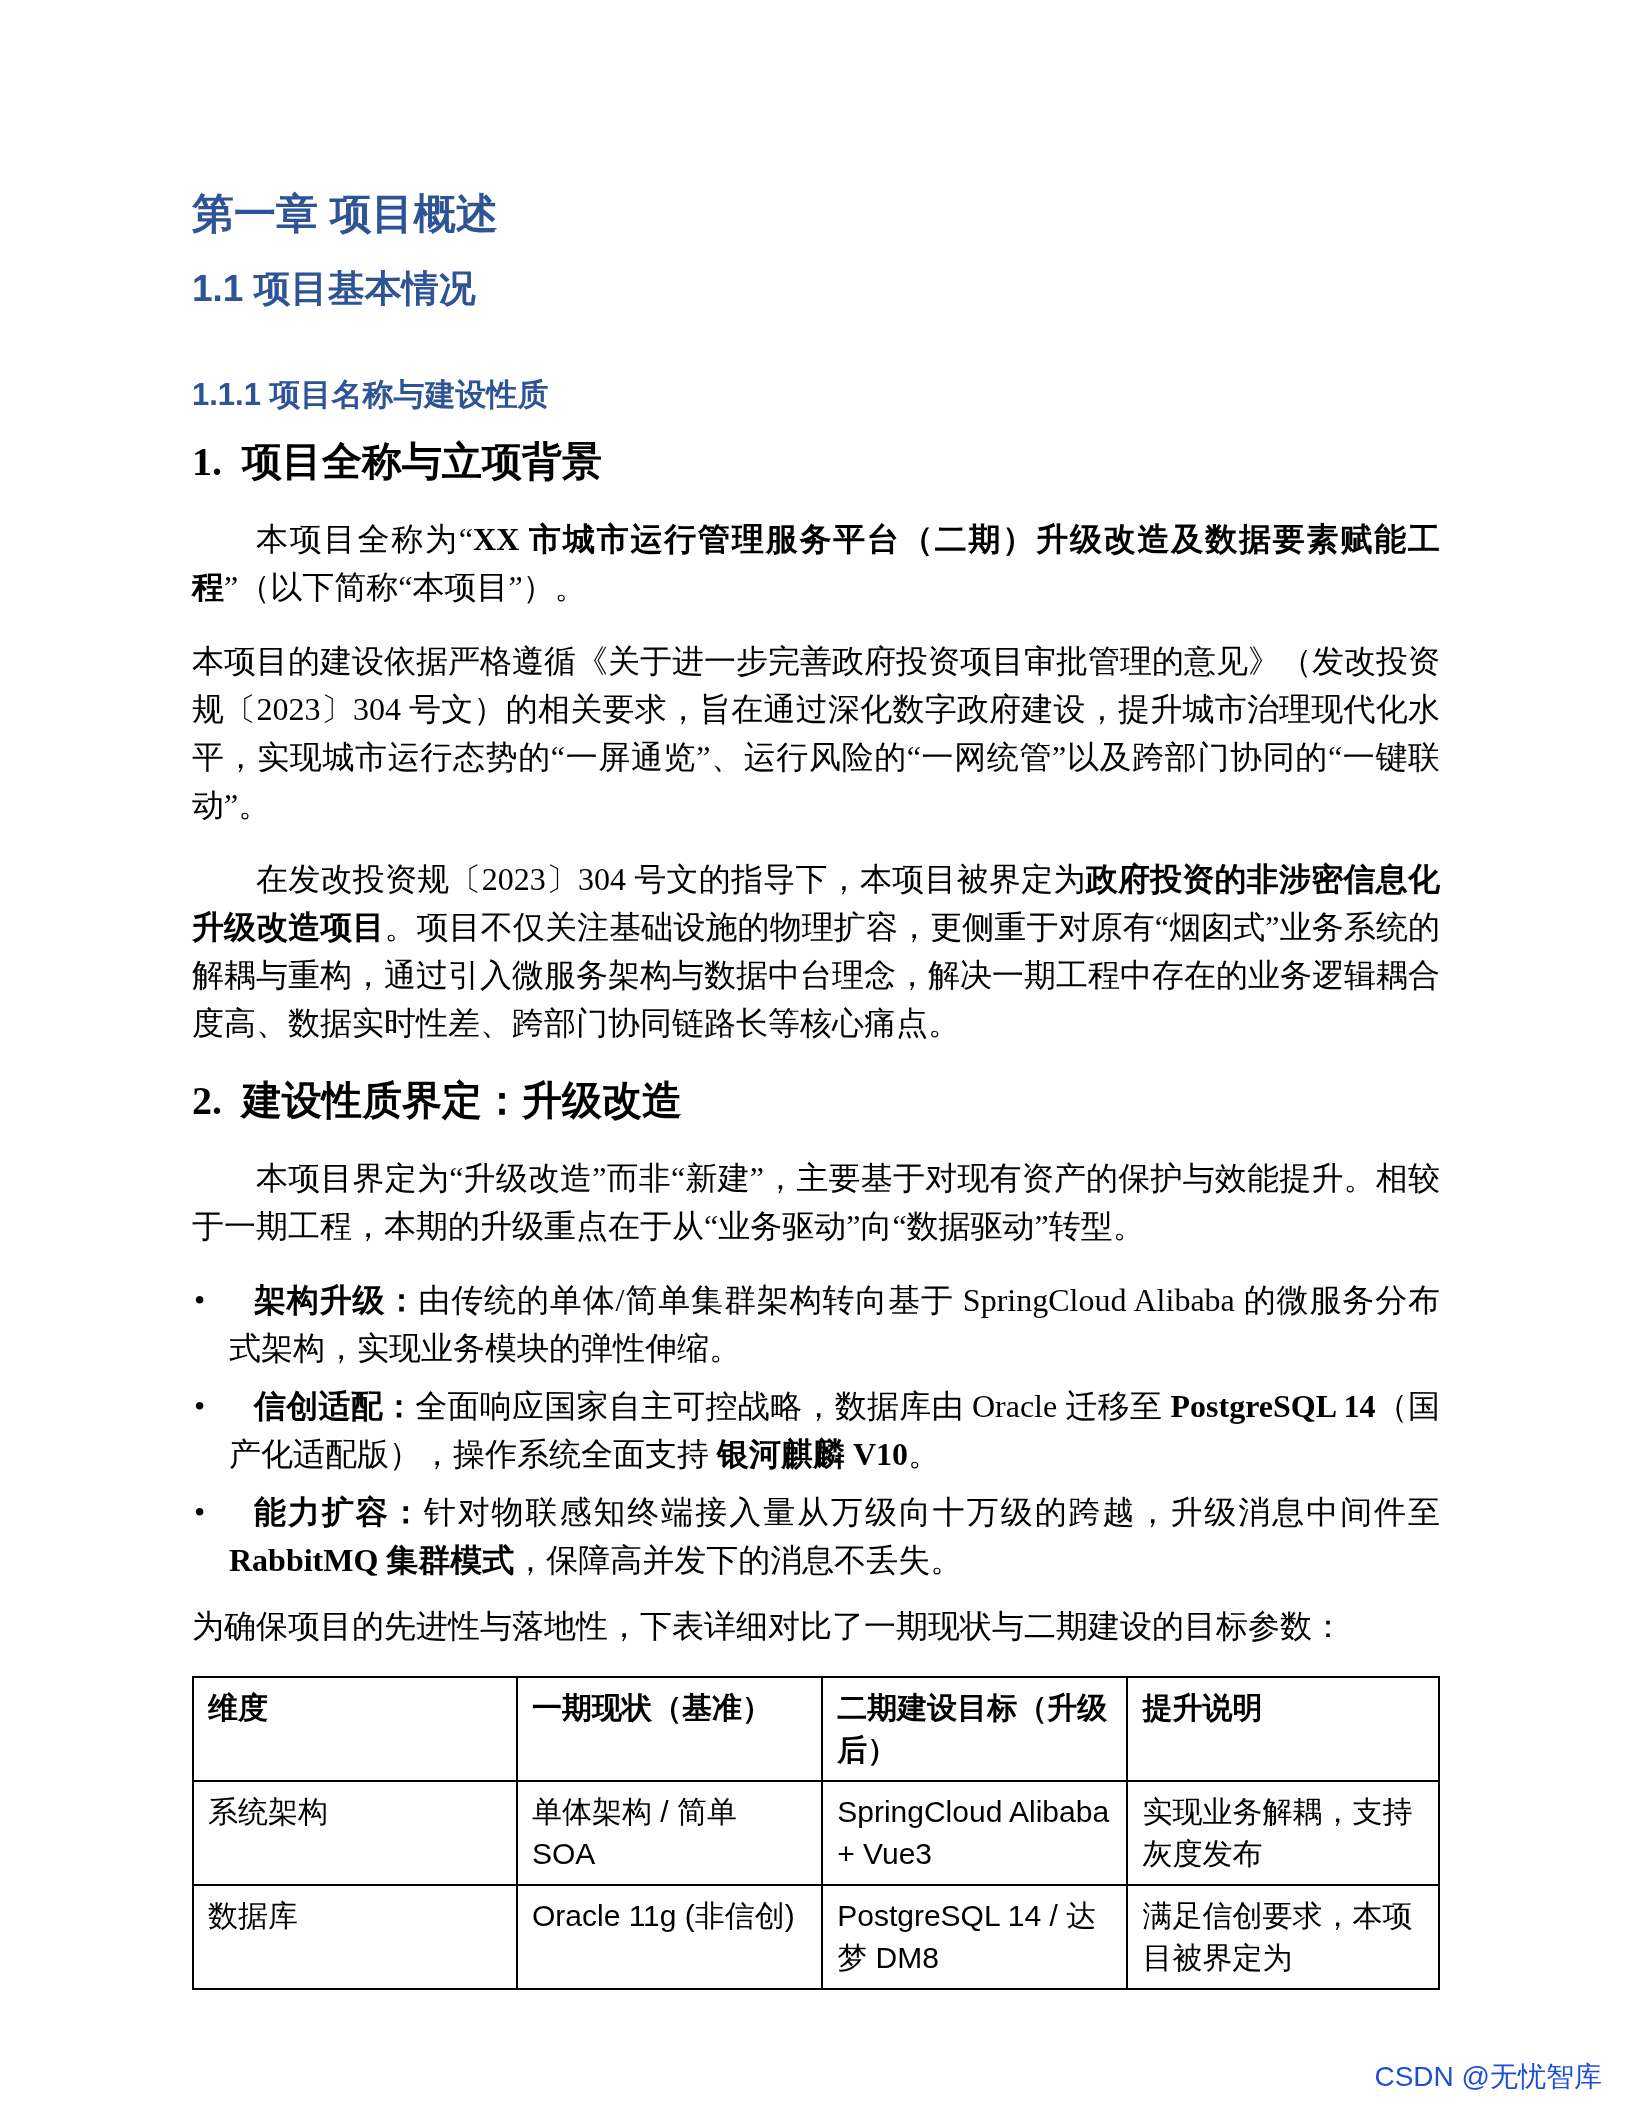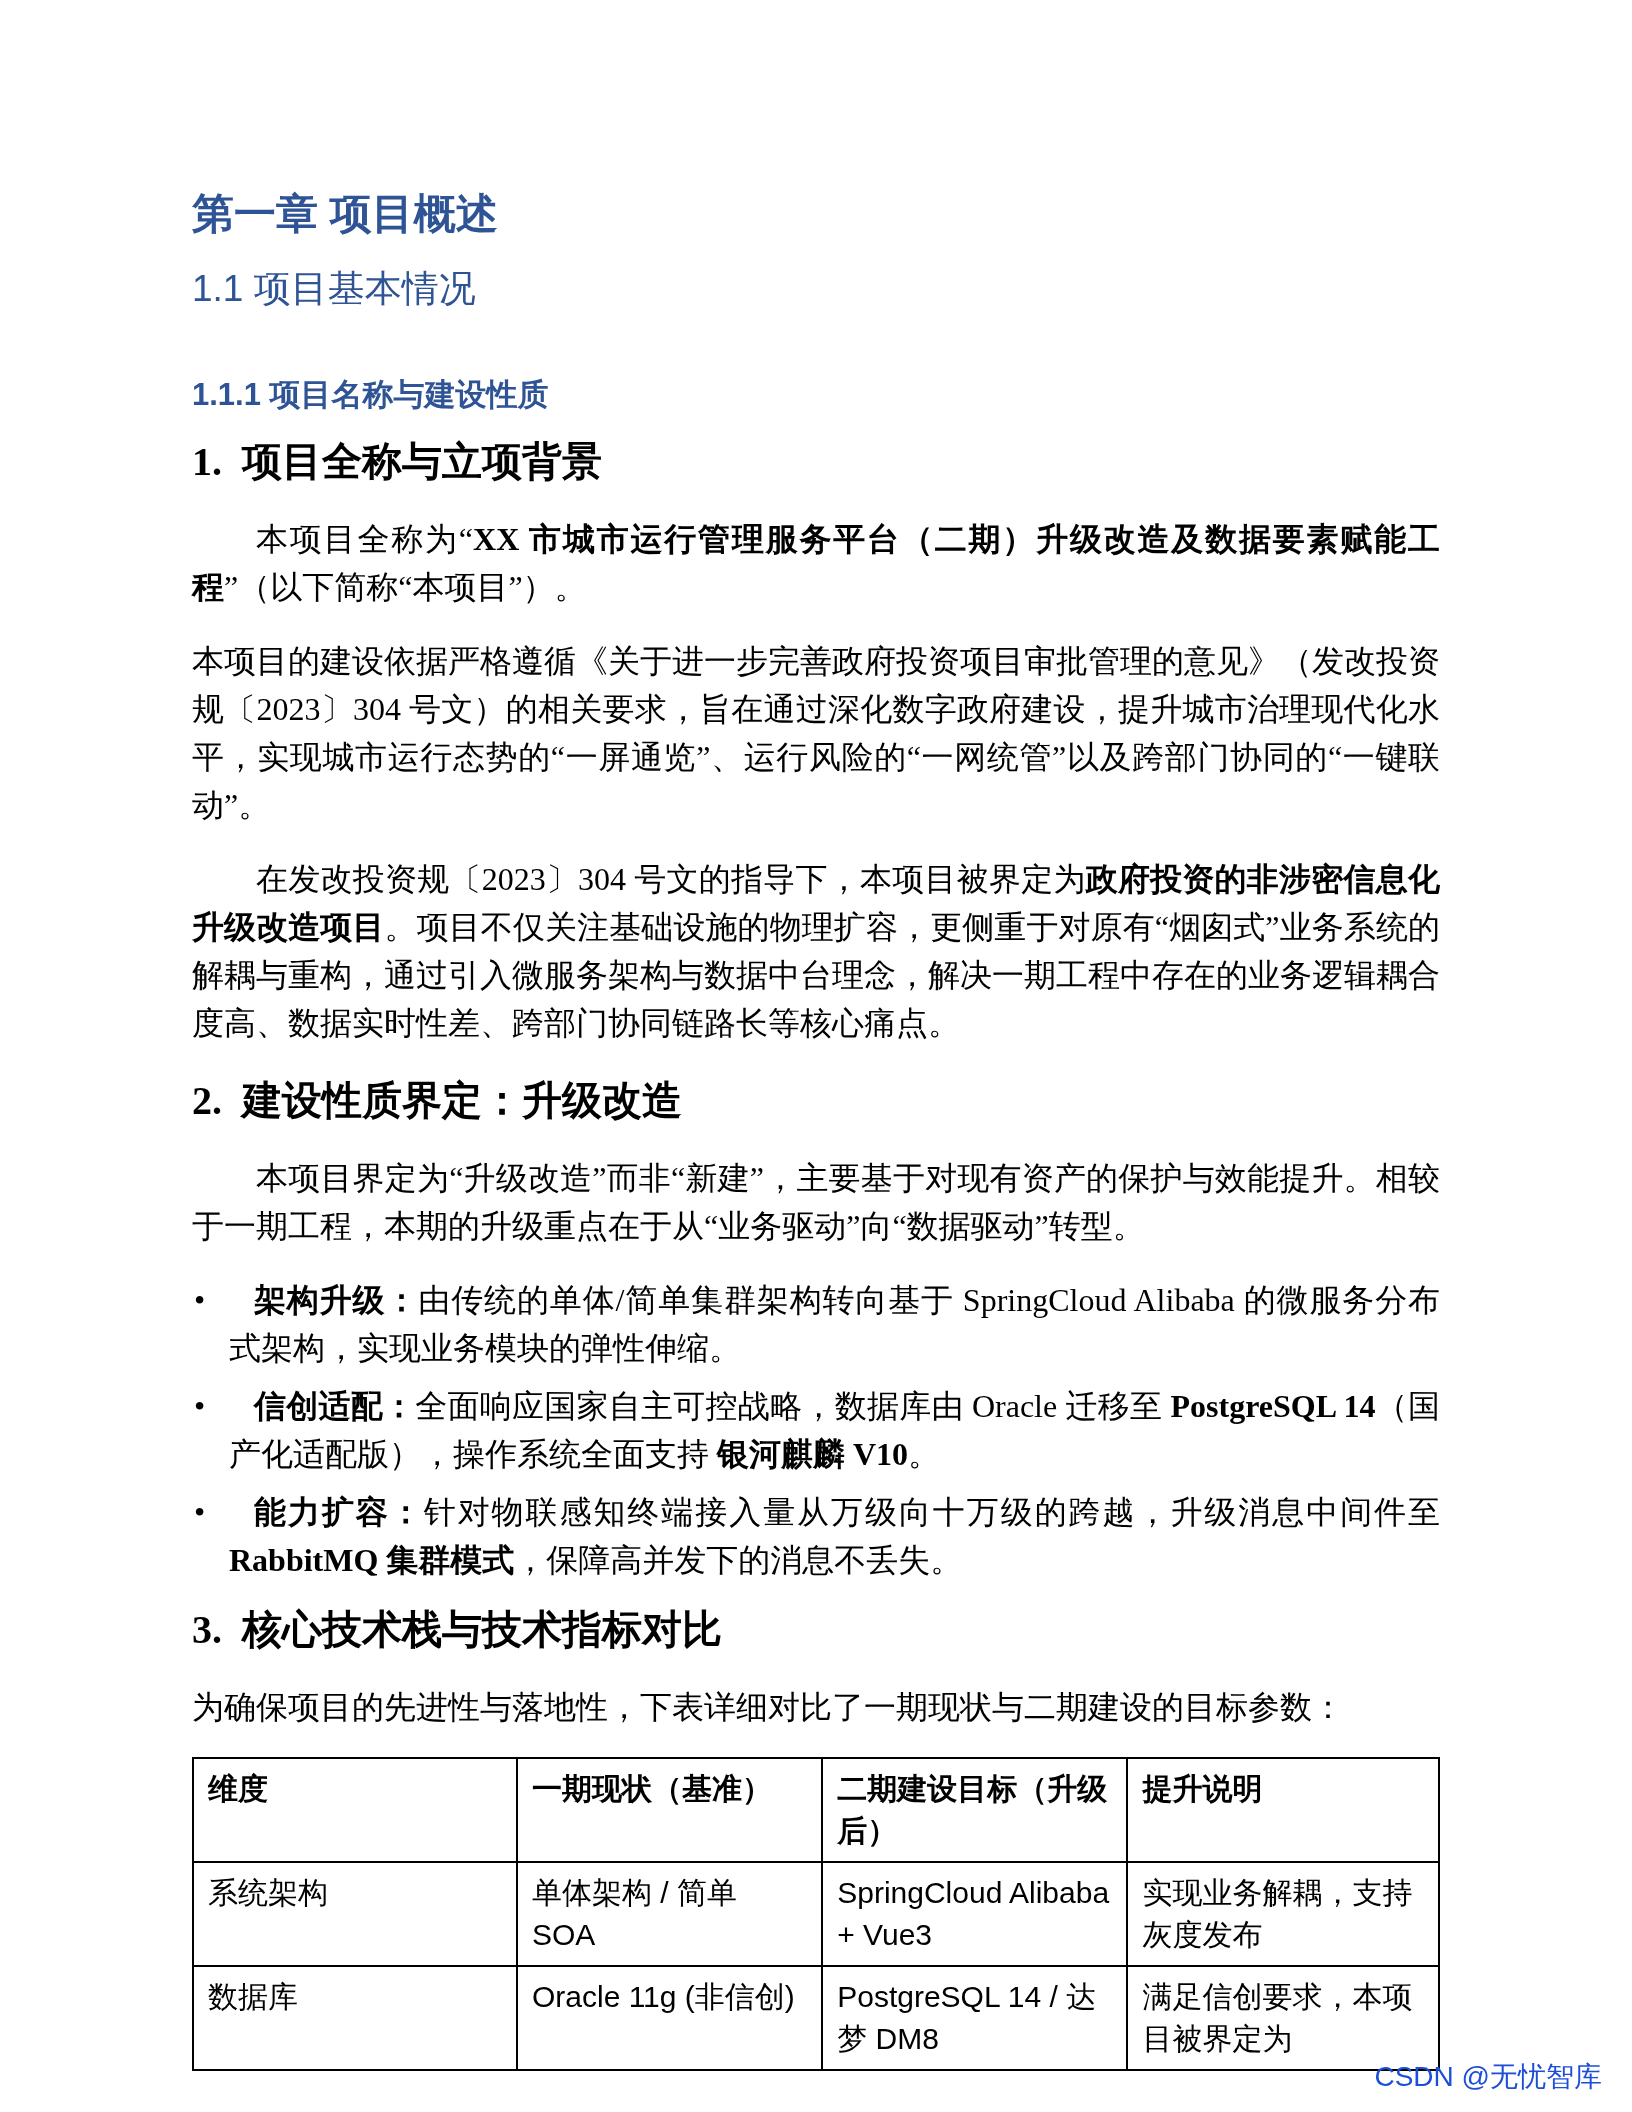--- a/index.html
+++ b/index.html
@@ -16,21 +16,21 @@
     padding: 186px 192px 0 192px;
     overflow: hidden;
   }
   .h1 {
     font-family: "Liberation Sans", "DejaVu Sans", sans-serif;
     color: #2F5496; font-size: 42px; font-weight: 700;
     margin: 0 0 22px 0;
   }
   .h2 {
     font-family: "Liberation Sans", "DejaVu Sans", sans-serif;
-    color: #2F5496; font-size: 37px; font-weight: 400;
+    color: #2F5496; font-size: 37px; font-weight: 700;
     margin: 7px 0 60px 0;
   }
   .h3 {
     font-family: "Liberation Sans", "DejaVu Sans", sans-serif;
     color: #2F5496; font-size: 31px; font-weight: 700;
     margin: 0 0 14px 0;
   }
   .sec-title {
     font-size: 40px; font-weight: 700;
     margin: 18px 0 26px 0;
@@ -123,23 +123,20 @@
       <span class="b">架构升级：</span><span>由传统的单体/简单集群架构转向基于 SpringCloud Alibaba 的微服务分布式架构，实现业务模块的弹性伸缩。</span>
     </li>
     <li>
       <span class="b">信创适配：</span><span>全面响应国家自主可控战略，数据库由 Oracle 迁移至 </span><span class="b">PostgreSQL 14</span><span>（国产化适配版），操作系统全面支持 </span><span class="b">银河麒麟 V10</span><span>。</span>
     </li>
     <li>
       <span class="b">能力扩容：</span><span>针对物联感知终端接入量从万级向十万级的跨越，升级消息中间件至 </span><span class="b">RabbitMQ 集群模式</span><span>，保障高并发下的消息不丢失。</span>
     </li>
   </ul>
 
-  <div class="sec-title">
-    <span class="num">3.</span><span>核心技术栈与技术指标对比</span>
-  </div>
 
   <p class="body">为确保项目的先进性与落地性，下表详细对比了一期现状与二期建设的目标参数：</p>
 
   <table class="spec">
     <colgroup>
       <col style="width:26%">
       <col style="width:24.5%">
       <col style="width:24.5%">
       <col style="width:25%">
     </colgroup>

